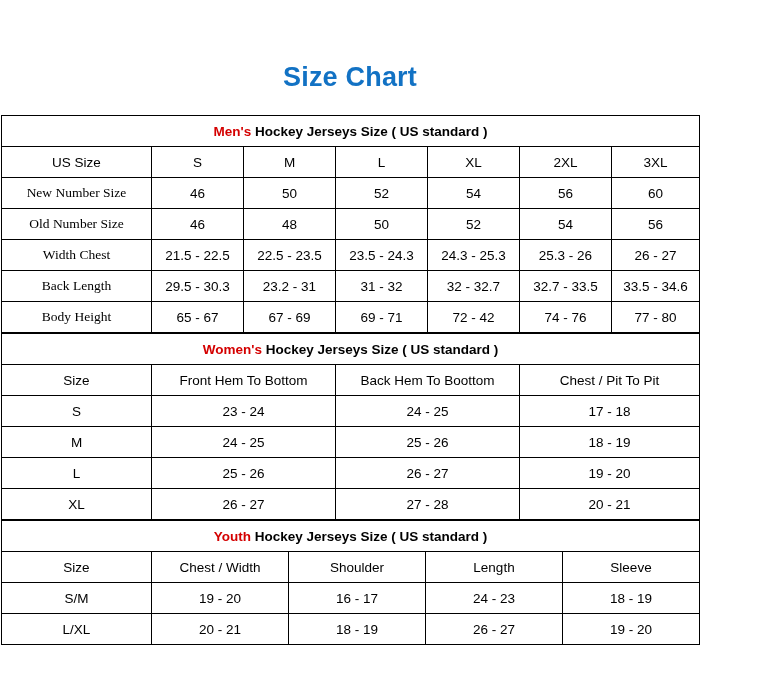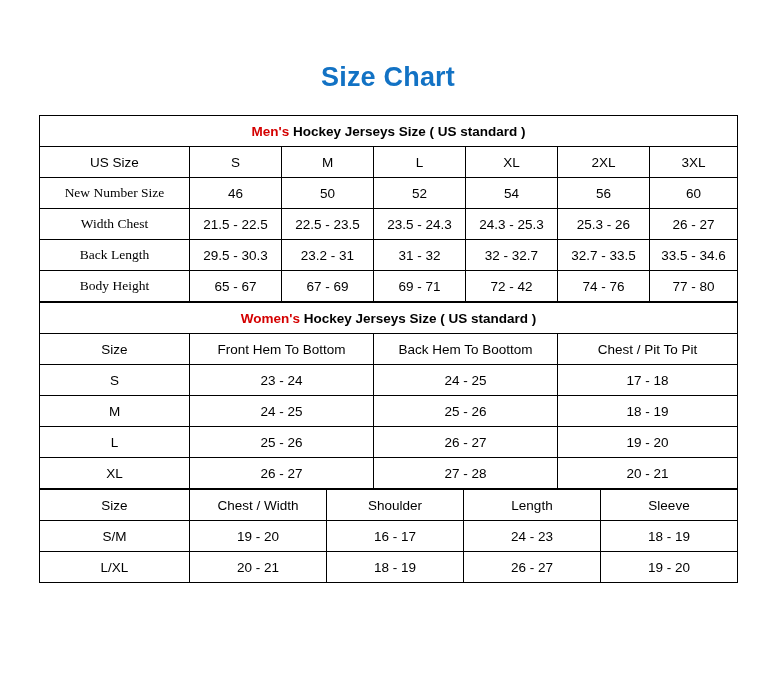--- a/index.html
+++ b/index.html
@@ -8,21 +8,21 @@
     background: #ffffff;
   }
   body {
     width: 776px;
     height: 692px;
     font-family: "Liberation Sans", sans-serif;
     color: #000000;
     overflow: hidden;
   }
   .page {
-    width: 776px;
+    width: 700px;
     height: 692px;
     position: relative;
     box-sizing: border-box;
   }
   .title {
     text-align: center;
     color: #1272c4;
     font-size: 27px;
     font-weight: bold;
     padding-top: 62px;
@@ -98,20 +98,29 @@
         <tr>
           <td class="label-cell">New Number Size</td>
           <td>46</td>
           <td>50</td>
           <td>52</td>
           <td>54</td>
           <td>56</td>
           <td>60</td>
         </tr>
         <tr>
+          <td class="label-cell">Old Number Size</td>
+          <td>46</td>
+          <td>48</td>
+          <td>50</td>
+          <td>52</td>
+          <td>54</td>
+          <td>56</td>
+        </tr>
+        <tr>
           <td class="label-cell">Width Chest</td>
           <td>21.5 - 22.5</td>
           <td>22.5 - 23.5</td>
           <td>23.5 - 24.3</td>
           <td>24.3 - 25.3</td>
           <td>25.3 - 26</td>
           <td>26 - 27</td>
         </tr>
         <tr>
           <td class="label-cell">Back Length</td>
@@ -181,20 +190,23 @@
     <table class="size-table">
       <colgroup>
         <col style="width:150px">
         <col style="width:137px">
         <col style="width:137px">
         <col style="width:137px">
         <col style="width:137px">
       </colgroup>
       <tbody>
         <tr>
+          <td class="banner" colspan="5"><span class="accent-youth">Youth</span><span> Hockey Jerseys Size ( US standard )</span></td>
+        </tr>
+        <tr>
           <td class="bold-cell">Size</td>
           <td class="bold-cell">Chest / Width</td>
           <td class="bold-cell">Shoulder</td>
           <td class="bold-cell">Length</td>
           <td class="bold-cell">Sleeve</td>
         </tr>
         <tr>
           <td class="bold-cell">S/M</td>
           <td>19 - 20</td>
           <td>16 - 17</td>

